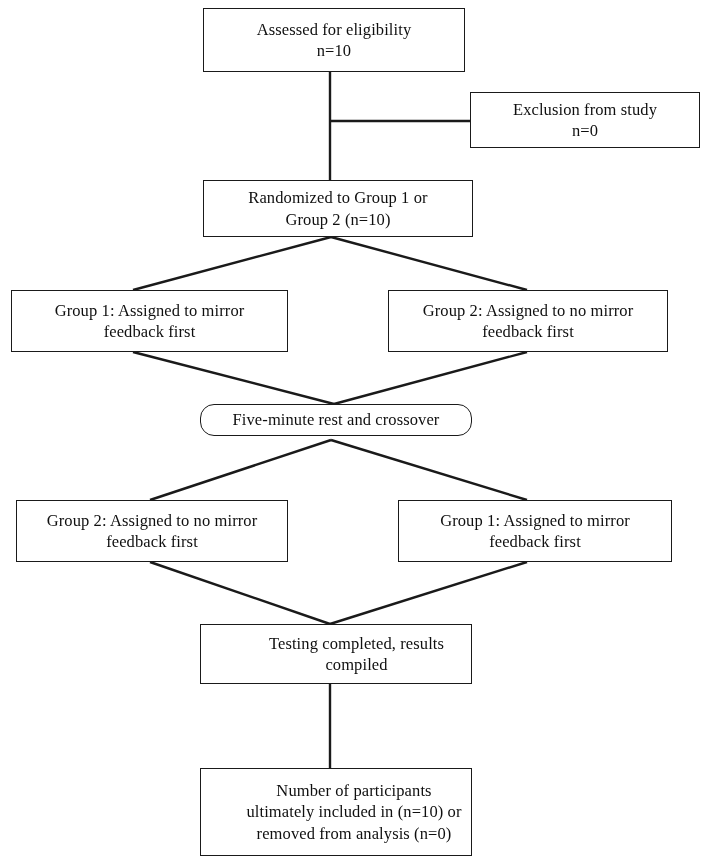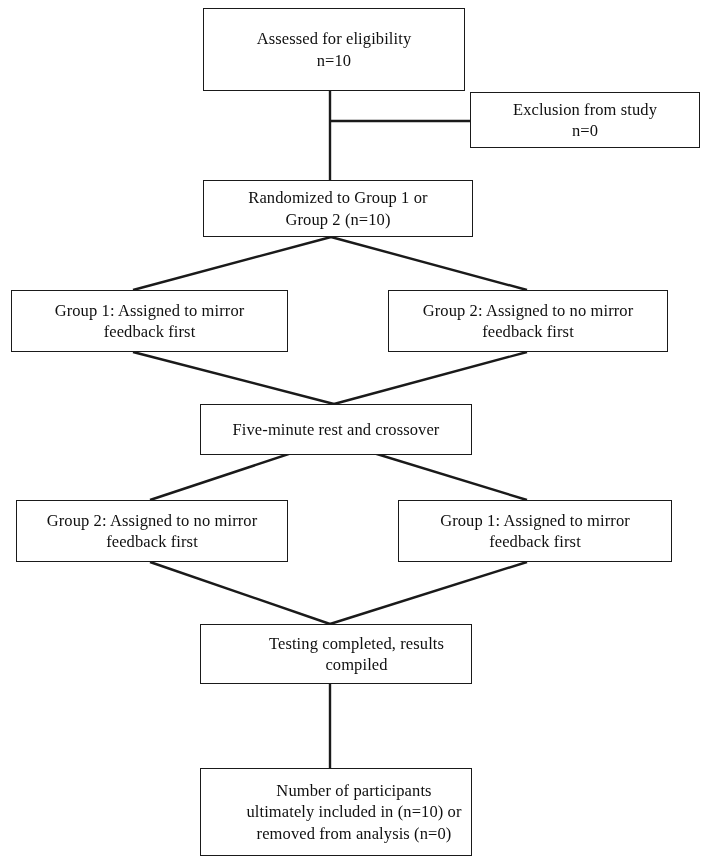--- a/index.html
+++ b/index.html
@@ -61,41 +61,41 @@
         <line x1="527" y1="352" x2="334" y2="404" stroke="#1a1a1a"></line>
         <line x1="331" y1="440" x2="150" y2="500" stroke="#1a1a1a"></line>
         <line x1="331" y1="440" x2="527" y2="500" stroke="#1a1a1a"></line>
         <line x1="150" y1="562" x2="330" y2="624" stroke="#1a1a1a"></line>
         <line x1="527" y1="562" x2="330" y2="624" stroke="#1a1a1a"></line>
         <line x1="330" y1="684" x2="330" y2="768" stroke="#1a1a1a"></line>
       </g>
   </svg>
 
   <div id="nodes-container">
-      <div class="node" style="left: 203px; top: 8px; width: 262px; height: 83px;">
+      <div class="node" style="left: 203px; top: 8px; width: 262px; height: 64px;">
         <span class="node-label">Assessed for eligibility
 n=10</span>
       </div>
       <div class="node" style="left: 470px; top: 92px; width: 230px; height: 56px;">
         <span class="node-label">Exclusion from study
 n=0</span>
       </div>
       <div class="node" style="left: 203px; top: 180px; width: 270px; height: 57px; justify-content: center;">
         <span class="node-label">Randomized to Group 1 or
 Group 2 (n=10)</span>
       </div>
       <div class="node" style="left: 11px; top: 290px; width: 277px; height: 62px;">
         <span class="node-label">Group 1: Assigned to mirror
 feedback first</span>
       </div>
       <div class="node" style="left: 388px; top: 290px; width: 280px; height: 62px;">
         <span class="node-label">Group 2: Assigned to no mirror
 feedback first</span>
       </div>
-      <div class="node" style="left: 200px; top: 404px; width: 272px; height: 51px;">
+      <div class="node" style="left: 200px; top: 404px; width: 272px; height: 32px; border-radius: 14px;">
         <span class="node-label">Five-minute rest and crossover</span>
       </div>
       <div class="node" style="left: 16px; top: 500px; width: 272px; height: 62px;">
         <span class="node-label">Group 2: Assigned to no mirror
 feedback first</span>
       </div>
       <div class="node" style="left: 398px; top: 500px; width: 274px; height: 62px;">
         <span class="node-label">Group 1: Assigned to mirror
 feedback first</span>
       </div>

